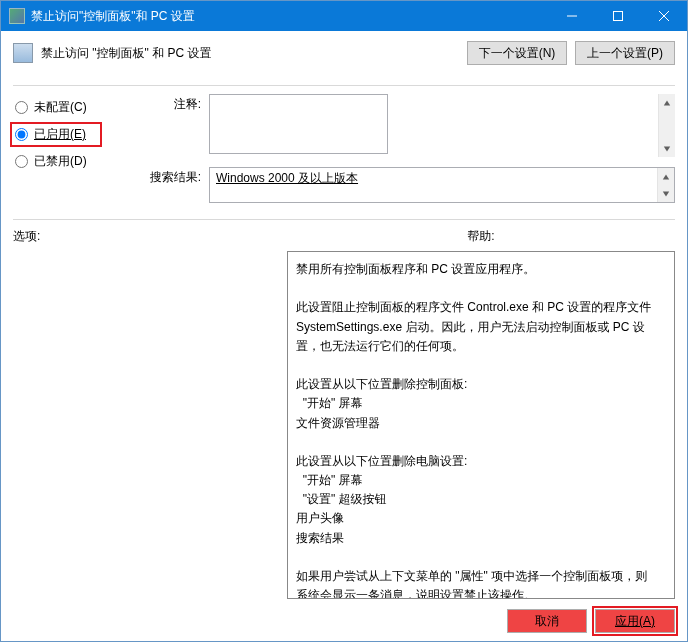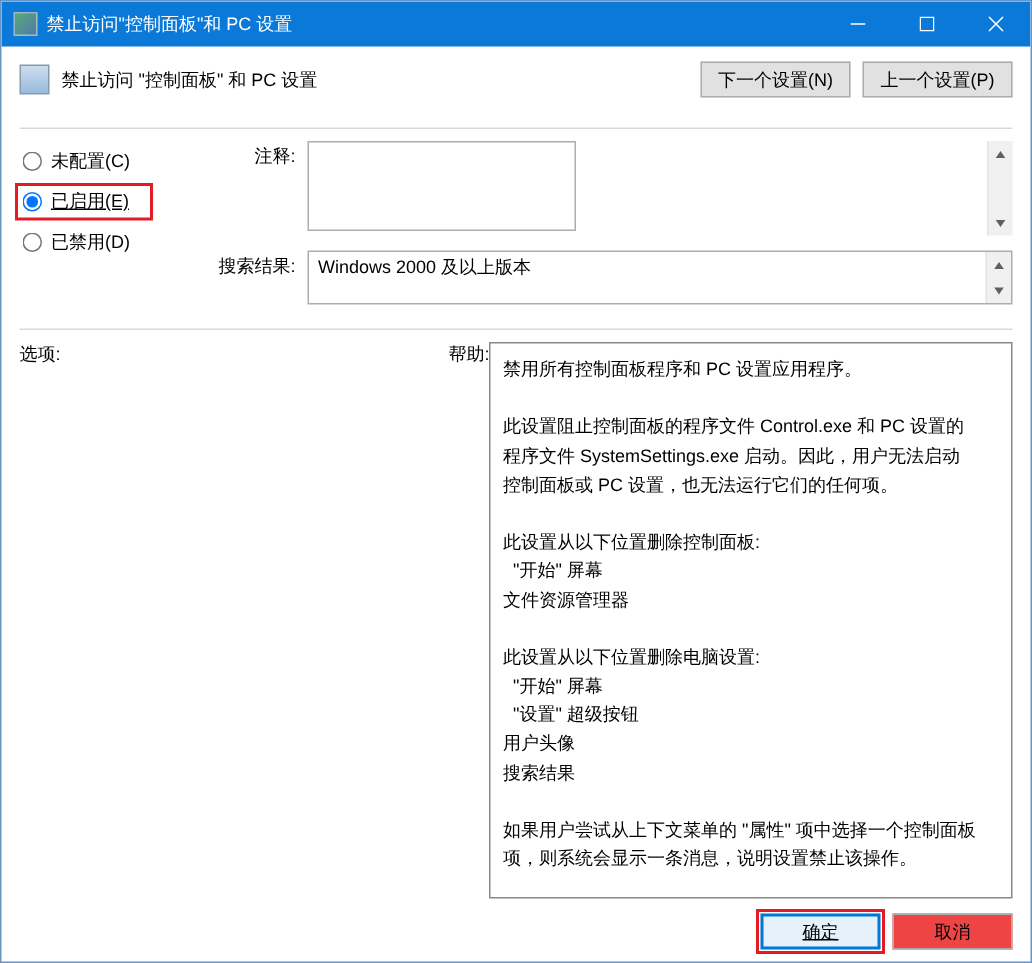--- a/index.html
+++ b/index.html
@@ -71,39 +71,39 @@
   
   .sep {
     border: none;
     border-top: 1px solid #d9d9d9;
     margin: 4px 0 8px 0;
   }
 
   
   .config-area {
     display: flex;
-    gap: 4px;
+    gap: 32px;
     margin-bottom: 12px;
   }
   .radio-col { width: 86px; padding-top: 4px; }
   .radio-item {
     display: flex; align-items: center;
     gap: 4px;
     margin-bottom: 8px;
     font-size: 12px;
     padding: 1px 2px;
   }
   .radio-item input { margin: 0 2px 0 0; }
   .highlight-red {
     outline: 2px solid #e31b23;
     outline-offset: 1px;
     text-decoration: underline;
   }
 
-  .fields-col { flex: 1; display: flex; flex-direction: column; gap: 10px; margin-left: 24px; }
+  .fields-col { flex: 1; display: flex; flex-direction: column; gap: 10px; }
   .field-row { display: flex; align-items: flex-start; gap: 8px; }
   .field-label { width: 70px; text-align: right; padding-top: 2px; color: #000; }
   .comment-box {
     flex: 1;
     height: 60px;
     border: 1px solid #abadb3;
     background: #fff;
     position: relative;
     font-size: 12px;
     padding: 2px 18px 2px 4px;
@@ -113,44 +113,45 @@
   .supported-box {
     flex: 1;
     height: 36px;
     border: 1px solid #abadb3;
     background: #fff;
     position: relative;
     padding: 2px 18px 10px 6px;
     font-size: 12px;
     line-height: 16px;
     overflow: hidden;
+    text-decoration: underline;
   }
   .scroll-indicator {
     position: absolute;
     right: 0; top: 0; bottom: 0;
     width: 17px;
     display: flex; flex-direction: column; justify-content: space-between;
     background: #f0f0f0;
     border-left: 1px solid #e4e4e4;
   }
   .scroll-indicator .arrow {
     height: 17px; display:flex; align-items:center; justify-content:center;
     color: #606060;
   }
   .scroll-indicator svg { width: 8px; height: 8px; fill: #606060; }
 
   
   .lower {
     flex: 1;
     display: flex;
-    gap: 16px;
+    gap: 4px;
     min-height: 0;
   }
   .options-pane { width: 270px; display: flex; flex-direction: column; }
-  .help-pane { flex: 1; display: flex; min-width: 0; }
+  .help-pane { flex: 1; display: flex; flex-direction: column; min-width: 0; align-items: center; }
   .pane-label { margin-bottom: 6px; }
   .options-box {
     flex: 1;
     border: none;
     background: #fff;
   }
   .help-box {
     flex: 1;
     border: 1px solid #888;
     background: #fff;
@@ -302,21 +303,21 @@
   "开始" 屏幕
   "设置" 超级按钮
 用户头像
 搜索结果
 
 如果用户尝试从上下文菜单的 "属性" 项中选择一个控制面板项，则系统会显示一条消息，说明设置禁止该操作。</div>
     </div>
   </div>
 
   <div class="footer">
-    <button class="dlg-button default highlight-red">
-      <span>确定</span>
-    </button>
     <button class="dlg-button">
       <span>取消</span>
     </button>
+    <button class="dlg-button highlight-red">
+      <span>应用(A)</span>
+    </button>
   </div>
 
 </div>
 
 </body></html>

